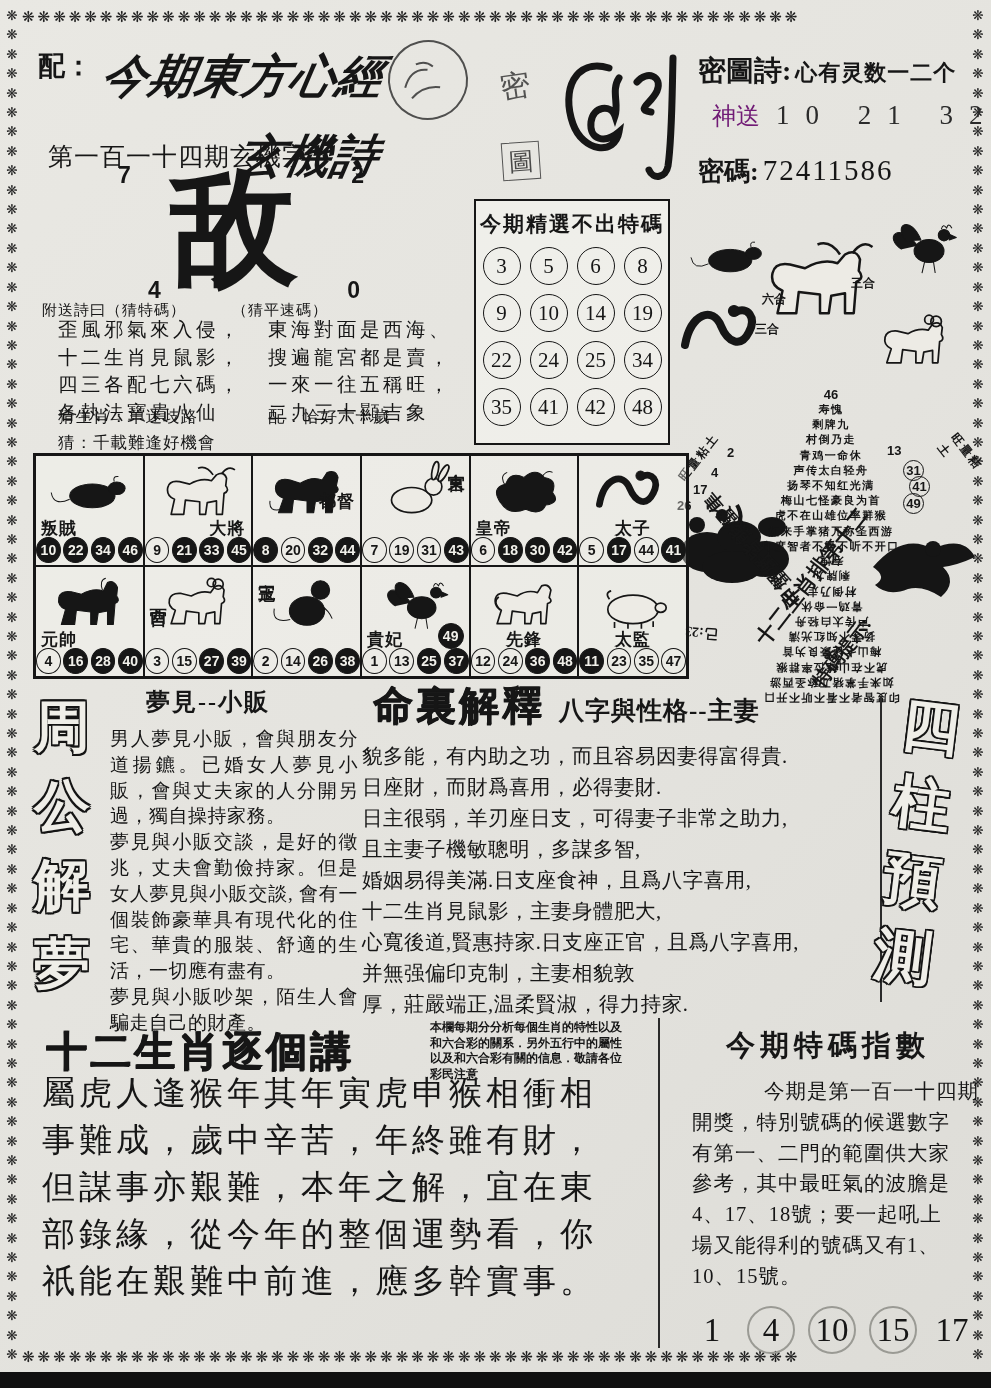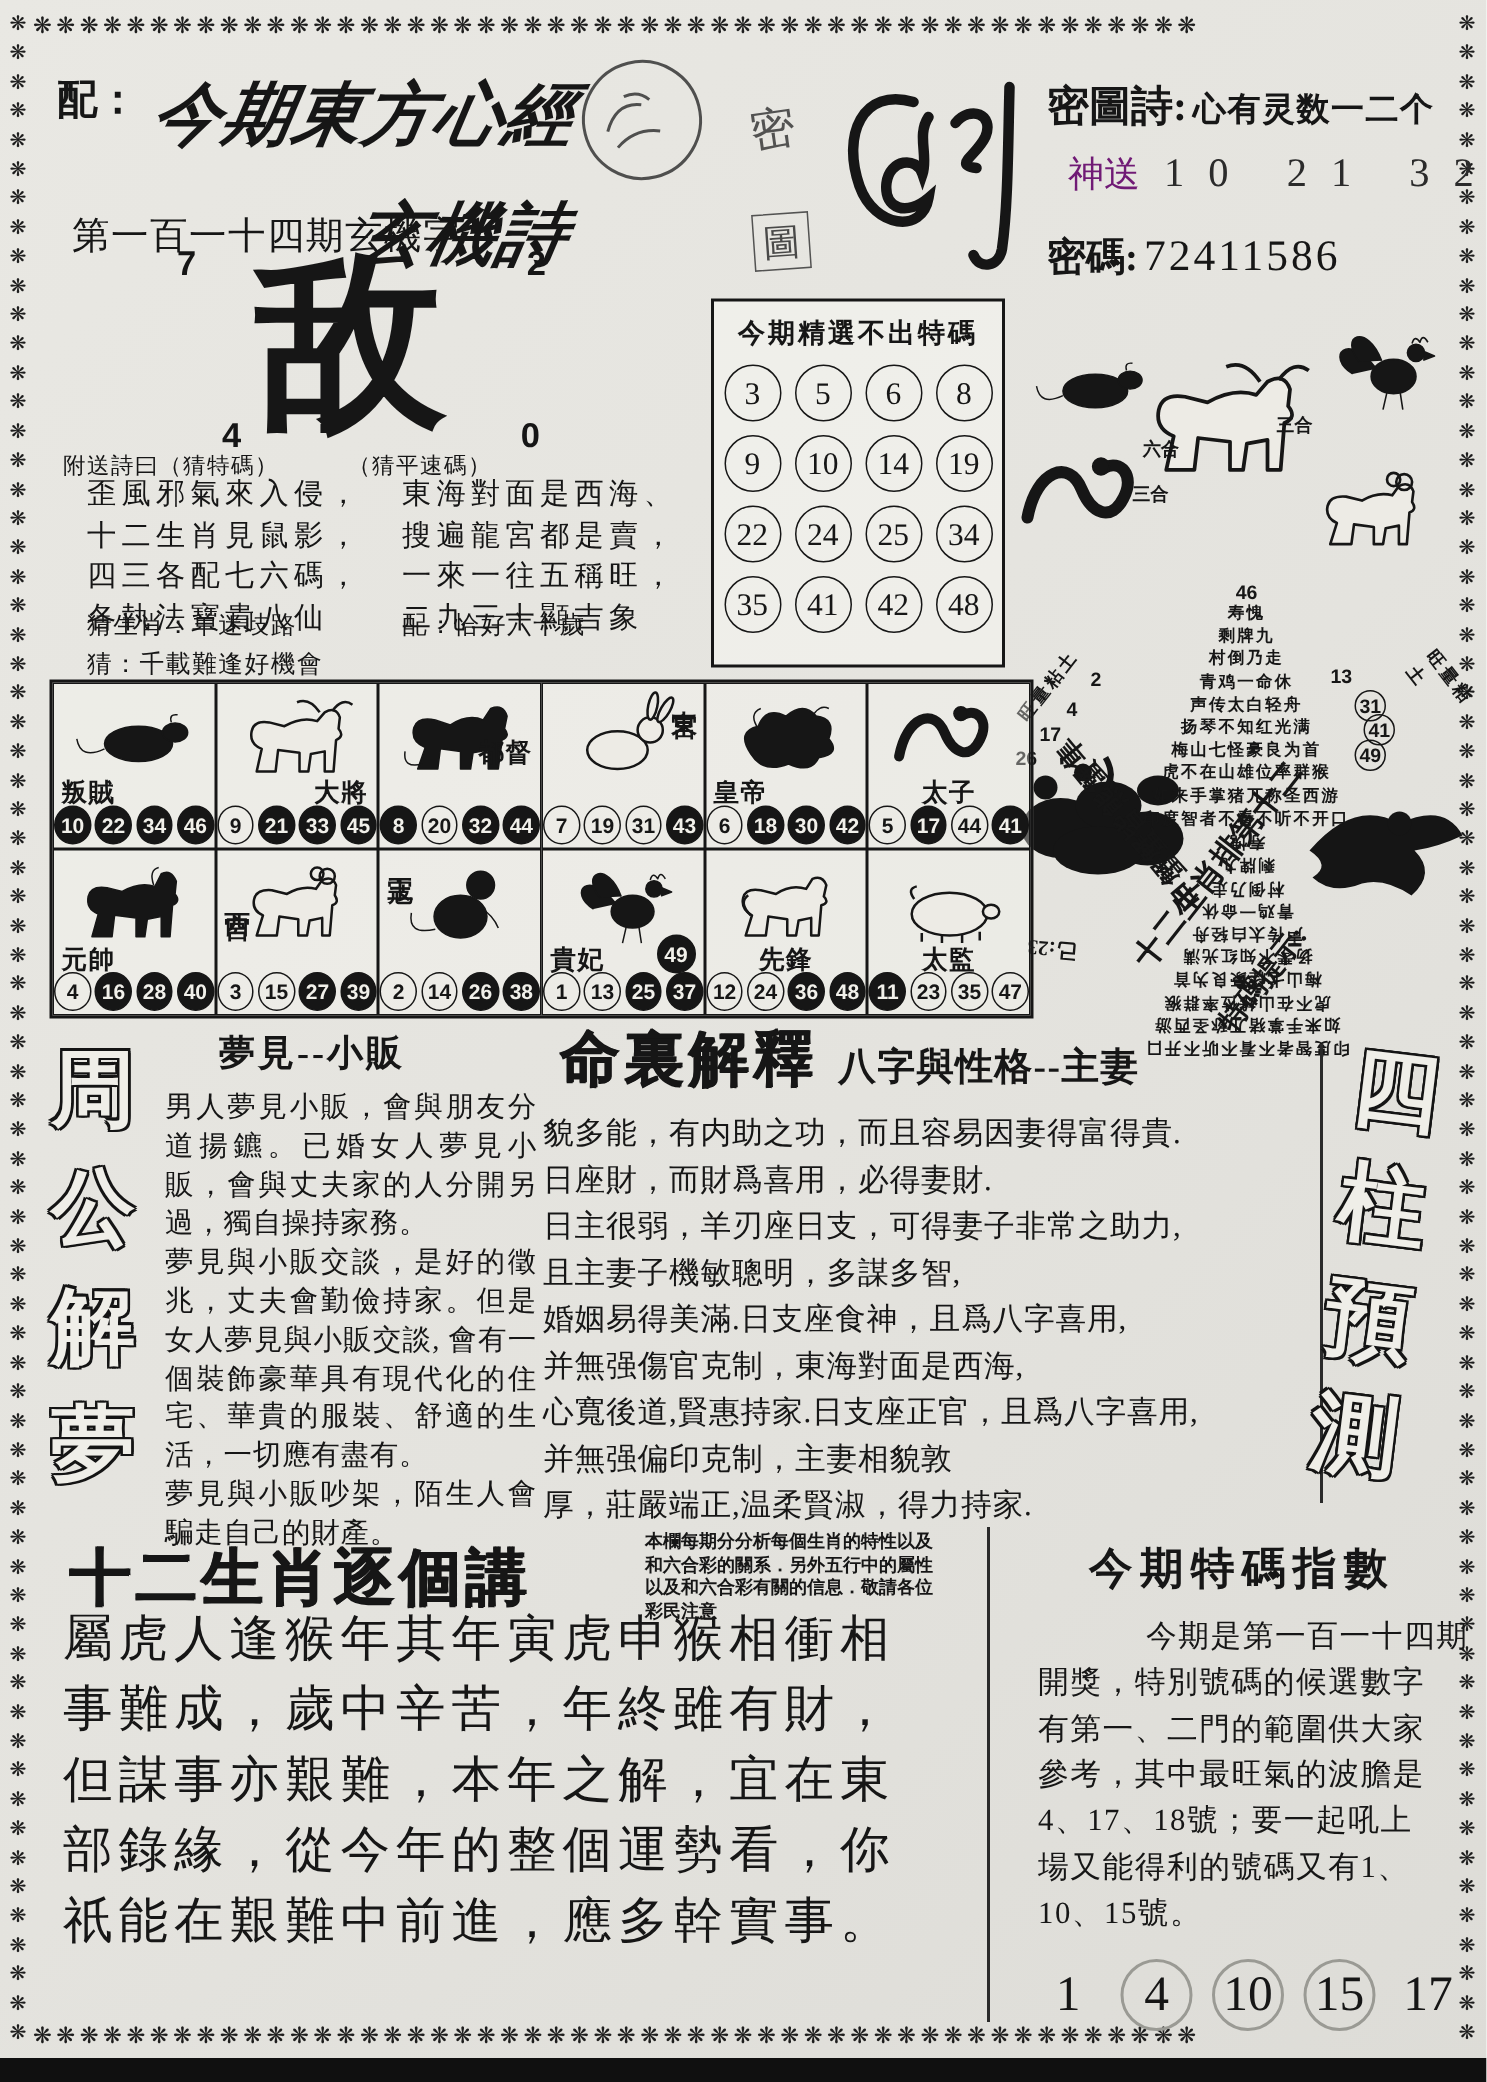--- a/index.html
+++ b/index.html
@@ -28,21 +28,21 @@
   .secret-val{font-size:22px;font-weight:bold;letter-spacing:1px;}
   .send-label{font-size:24px;color:#701a75;filter:blur(.4px);}
   .send-nums{font-size:27px;letter-spacing:16px;color:#2b2b2b;}
   .code-label{font-size:26px;font-weight:bold;}
   .code-val{font-size:29px;letter-spacing:2px;}
   
   .poem-line{font-size:19.5px;line-height:27.5px;letter-spacing:3.5px;white-space:nowrap;}
   .guess-line{font-size:16.5px;line-height:25px;letter-spacing:1px;white-space:nowrap;}
   
   .exclude-box{border:2px solid #161616;background:rgba(250,250,247,.45);}
-  .exclude-title{font-size:18px;font-weight:bold;letter-spacing:2px;text-align:center;margin-top:9px;}
+  .exclude-title{font-size:21px;font-weight:bold;letter-spacing:2px;text-align:center;margin-top:9px;}
   .ex-row{display:flex;justify-content:center;gap:9px;margin-top:9px;}
   .big-circle{width:36px;height:36px;border:1.6px solid #161616;border-radius:50%;display:flex;align-items:center;justify-content:center;font-size:21px;}
   
   .z-grid{border:2px solid #161616;display:grid;grid-template-columns:repeat(6,1fr);grid-template-rows:1fr 1fr;background:rgba(248,248,244,.35);}
   .z-cell{border:1px solid #161616;position:relative;}
   .animal-svg{position:absolute;left:50%;top:4px;transform:translateX(-50%);}
   .z-title{position:absolute;font-size:17px;font-weight:800;letter-spacing:1px;line-height:18px;}
   .t-bl{left:5px;bottom:27px;}
   .t-br{right:6px;bottom:27px;}
   .t-bc{left:50%;transform:translateX(-50%);bottom:27px;white-space:nowrap;}
@@ -645,21 +645,21 @@
   <div style="white-space:nowrap;">
     <span class="fate-title">命裏解釋</span>
     <span class="fate-sub" style="margin-left:10px;">八字與性格--主妻</span>
   </div>
   <div id="fate-lines" style="margin-top:8px;">
       <div class="fate-line">貌多能，有内助之功，而且容易因妻得富得貴.</div>
       <div class="fate-line">日座財，而財爲喜用，必得妻財.</div>
       <div class="fate-line">日主很弱，羊刃座日支，可得妻子非常之助力,</div>
       <div class="fate-line">且主妻子機敏聰明，多謀多智,</div>
       <div class="fate-line">婚姻易得美滿.日支座食神，且爲八字喜用,</div>
-      <div class="fate-line">并無强傷官克制，東海對面是西海,</div>
+      <div class="fate-line">十二生肖見鼠影，主妻身體肥大,</div>
       <div class="fate-line">心寬後道,賢惠持家.日支座正官，且爲八字喜用,</div>
       <div class="fate-line">并無强偏印克制，主妻相貌敦</div>
       <div class="fate-line">厚，莊嚴端正,温柔賢淑，得力持家.</div>
     </div>
 </div>
 <div class="abs vline" style="left:880px;top:696px;height:306px;"></div>
 
 <div id="pillars" class="abs" style="left:888px;top:688px;transform:rotate(7deg);">
     <div class="outline-char" style="font-size:58px;line-height:77px;">四</div>
     <div class="outline-char" style="font-size:58px;line-height:77px;">柱</div>

